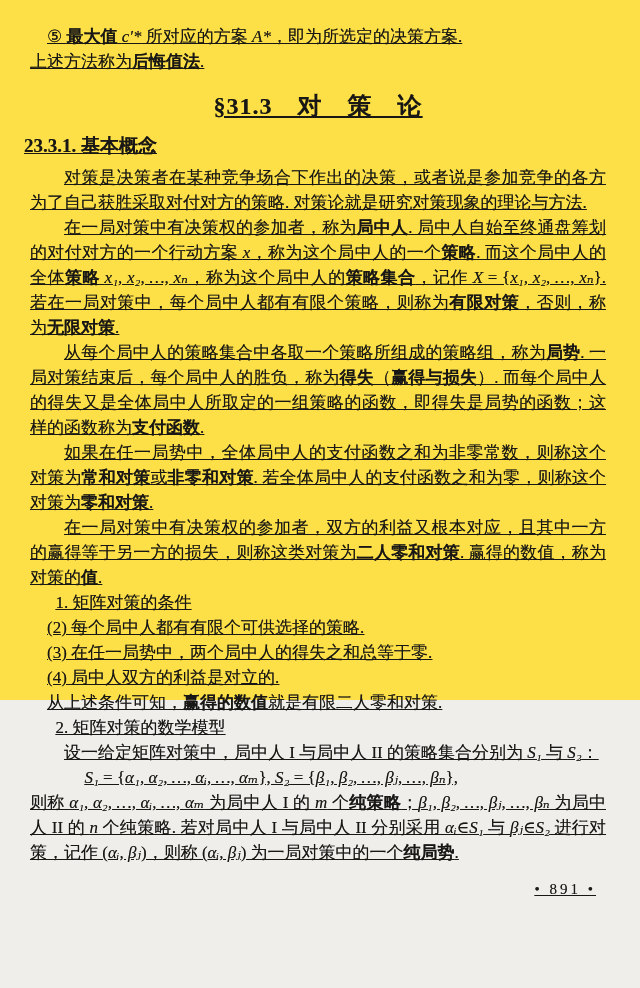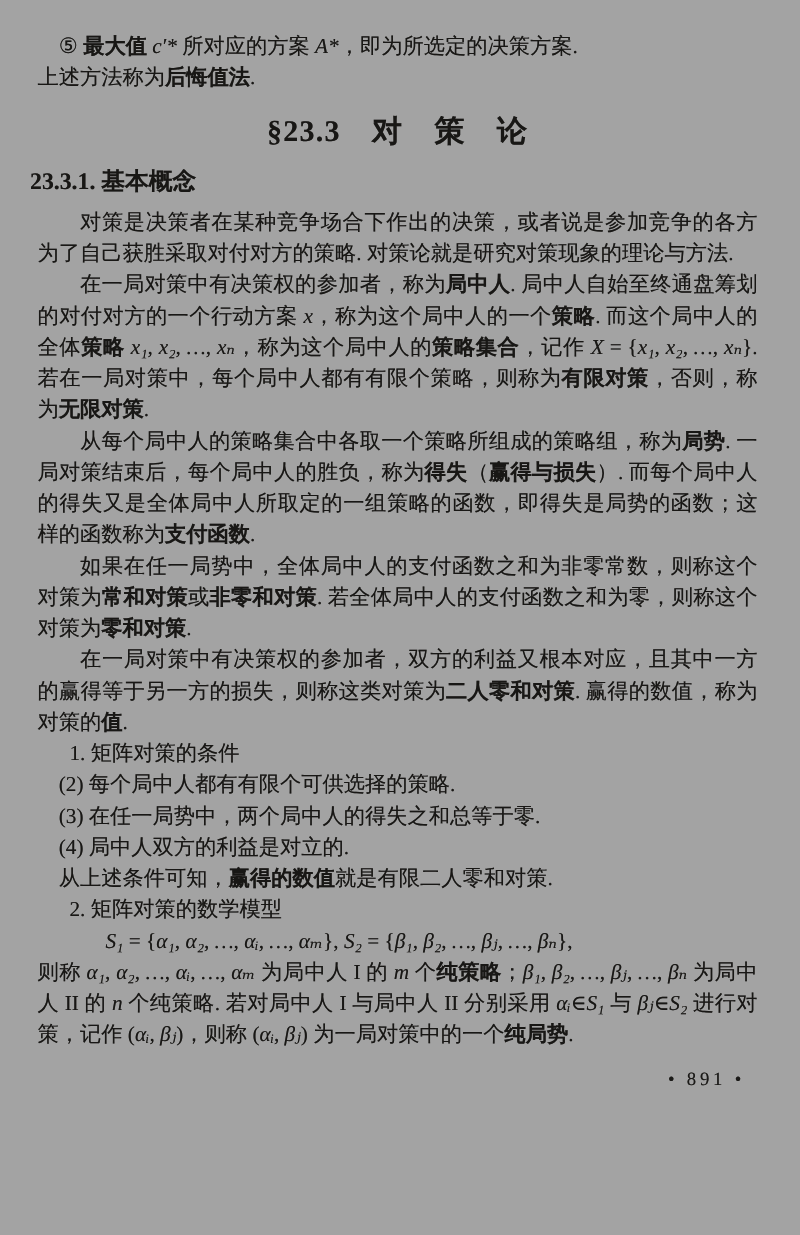--- a/index.html
+++ b/index.html
@@ -3,27 +3,28 @@
 <meta charset="utf-8">
 <style>
   html,body{margin:0;padding:0;}
   body{
     width:640px;height:988px;
     background:#efeeea;
     font-family:"Liberation Serif","DejaVu Serif",serif;
     overflow:hidden;
   }
   .page{
-    width:640px;height:988px;
+    width:640px;height:700px;
     box-sizing:border-box;
-    background:#a3a3a3;
+    background:#fde047;
     padding:24px 34px 14px 30px;
     color:#181715;
     font-size:17px;
     line-height:25px;
+    text-decoration:underline;
   }
   .blk{margin:0;}
   .blk.p{text-align:justify;}
   .blk.h1{
     font-weight:bold;
     font-size:24px;
     line-height:30px;
     text-align:center;
     margin:17px 0 13px 0;
     letter-spacing:1px;
@@ -48,30 +49,31 @@
   
   .page, .pageno{ text-shadow:0 0 .4px rgba(20,18,14,.55); }
 </style>
 </head>
 <body>
 
 <div class="page">
   <div>
       <div class="blk p" style="text-indent: 1em;"><span>⑤ </span><span class="bold">最大值</span><span> </span><span class="ital">c′*</span><span> 所对应的方案 </span><span class="ital">A*</span><span>，即为所选定的决策方案.</span></div>
       <div class="blk p"><span>上述方法称为</span><span class="bold">后悔值法</span><span>.</span></div>
-      <div class="blk h1"><span>§23.3　对　策　论</span></div>
+      <div class="blk h1"><span>§31.3　对　策　论</span></div>
       <div class="blk h2"><span>23.3.1. 基本概念</span></div>
       <div class="blk p" style="text-indent: 2em;"><span>对策是决策者在某种竞争场合下作出的决策，或者说是参加竞争的各方为了自己获胜采取对付对方的策略. 对策论就是研究对策现象的理论与方法.</span></div>
       <div class="blk p" style="text-indent: 2em;"><span>在一局对策中有决策权的参加者，称为</span><span class="bold">局中人</span><span>. 局中人自始至终通盘筹划的对付对方的一个行动方案 </span><span class="ital">x</span><span>，称为这个局中人的一个</span><span class="bold">策略</span><span>. 而这个局中人的全体</span><span class="bold">策略</span><span> </span><span class="ital">x₁, x₂, …, xₙ</span><span>，称为这个局中人的</span><span class="bold">策略集合</span><span>，记作 </span><span class="ital">X</span><span> = {</span><span class="ital">x₁, x₂, …, xₙ</span><span>}. 若在一局对策中，每个局中人都有有限个策略，则称为</span><span class="bold">有限对策</span><span>，否则，称为</span><span class="bold">无限对策</span><span>.</span></div>
       <div class="blk p" style="text-indent: 2em;"><span>从每个局中人的策略集合中各取一个策略所组成的策略组，称为</span><span class="bold">局势</span><span>. 一局对策结束后，每个局中人的胜负，称为</span><span class="bold">得失</span><span>（</span><span class="bold">赢得与损失</span><span>）. 而每个局中人的得失又是全体局中人所取定的一组策略的函数，即得失是局势的函数；这样的函数称为</span><span class="bold">支付函数</span><span>.</span></div>
       <div class="blk p" style="text-indent: 2em;"><span>如果在任一局势中，全体局中人的支付函数之和为非零常数，则称这个对策为</span><span class="bold">常和对策</span><span>或</span><span class="bold">非零和对策</span><span>. 若全体局中人的支付函数之和为零，则称这个对策为</span><span class="bold">零和对策</span><span>.</span></div>
       <div class="blk p" style="text-indent: 2em;"><span>在一局对策中有决策权的参加者，双方的利益又根本对应，且其中一方的赢得等于另一方的损失，则称这类对策为</span><span class="bold">二人零和对策</span><span>. 赢得的数值，称为对策的</span><span class="bold">值</span><span>.</span></div>
       <div class="blk p" style="text-indent: 1.5em;"><span>1. 矩阵对策的条件</span></div>
       <div class="blk p" style="text-indent: 1em;"><span>(2) 每个局中人都有有限个可供选择的策略.</span></div>
       <div class="blk p" style="text-indent: 1em;"><span>(3) 在任一局势中，两个局中人的得失之和总等于零.</span></div>
       <div class="blk p" style="text-indent: 1em;"><span>(4) 局中人双方的利益是对立的.</span></div>
       <div class="blk p" style="text-indent: 1em;"><span>从上述条件可知，</span><span class="bold">赢得的数值</span><span>就是有限二人零和对策.</span></div>
       <div class="blk p" style="text-indent: 1.5em;"><span>2. 矩阵对策的数学模型</span></div>
+      <div class="blk p" style="text-indent: 2em;"><span>设一给定矩阵对策中，局中人 I 与局中人 II 的策略集合分别为 </span><span class="ital">S₁</span><span> 与 </span><span class="ital">S₂</span><span>：</span></div>
       <div class="blk formula" style="text-indent: 3.2em;"><span class="ital">S₁</span><span> = {</span><span class="ital">α₁, α₂, …, αᵢ, …, αₘ</span><span>},  </span><span class="ital">S₂</span><span> = {</span><span class="ital">β₁, β₂, …, βⱼ, …, βₙ</span><span>},</span></div>
       <div class="blk p"><span>则称 </span><span class="ital">α₁, α₂, …, αᵢ, …, αₘ</span><span> 为局中人 I 的 </span><span class="ital">m</span><span> 个</span><span class="bold">纯策略</span><span>；</span><span class="ital">β₁, β₂, …, βⱼ, …, βₙ</span><span> 为局中人 II 的 </span><span class="ital">n</span><span> 个纯策略. 若对局中人 I 与局中人 II 分别采用 </span><span class="ital">αᵢ∈S₁</span><span> 与 </span><span class="ital">βⱼ∈S₂</span><span> 进行对策，记作 (</span><span class="ital">αᵢ, βⱼ</span><span>)，则称 (</span><span class="ital">αᵢ, βⱼ</span><span>) 为一局对策中的一个</span><span class="bold">纯局势</span><span>.</span></div>
     </div>
   <div class="pageno">• 891 •</div>
 </div>
 
 </body></html>

